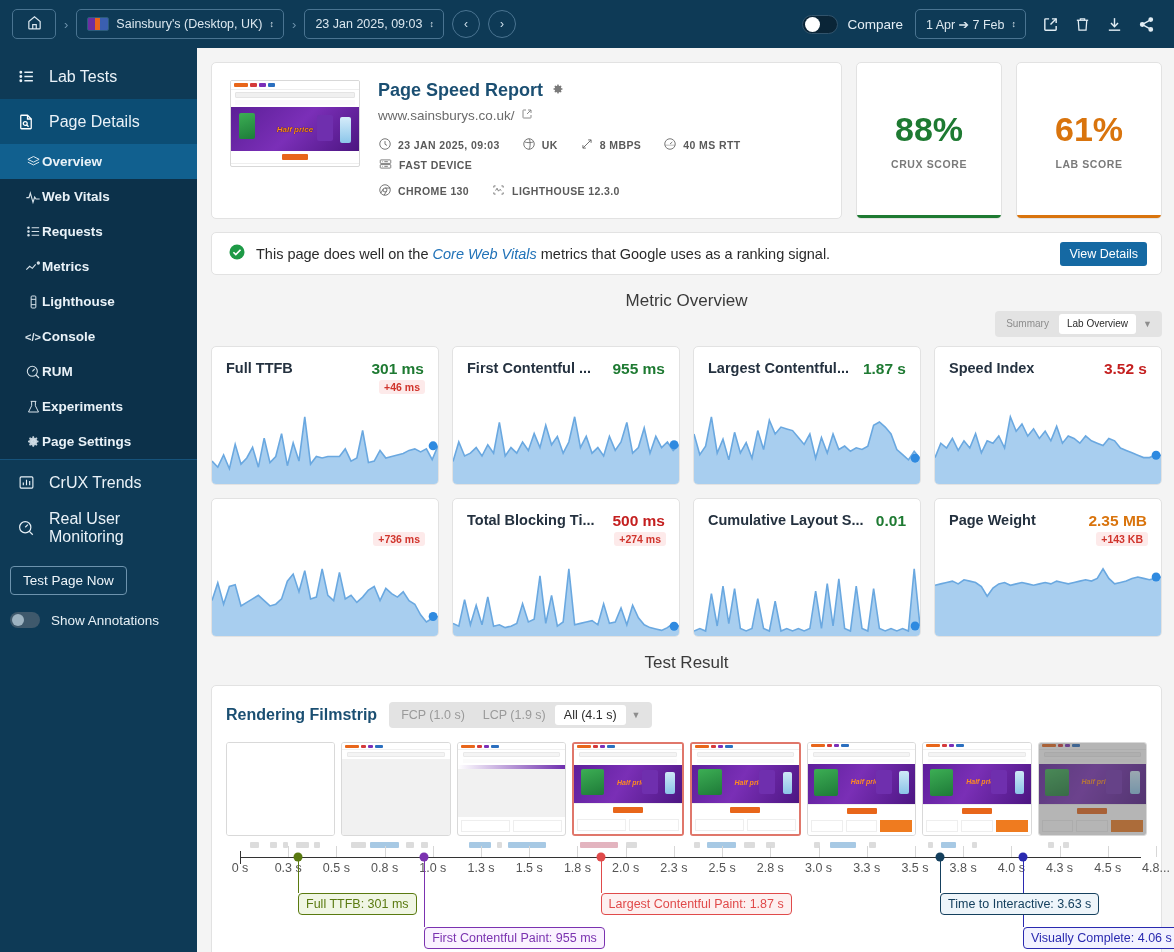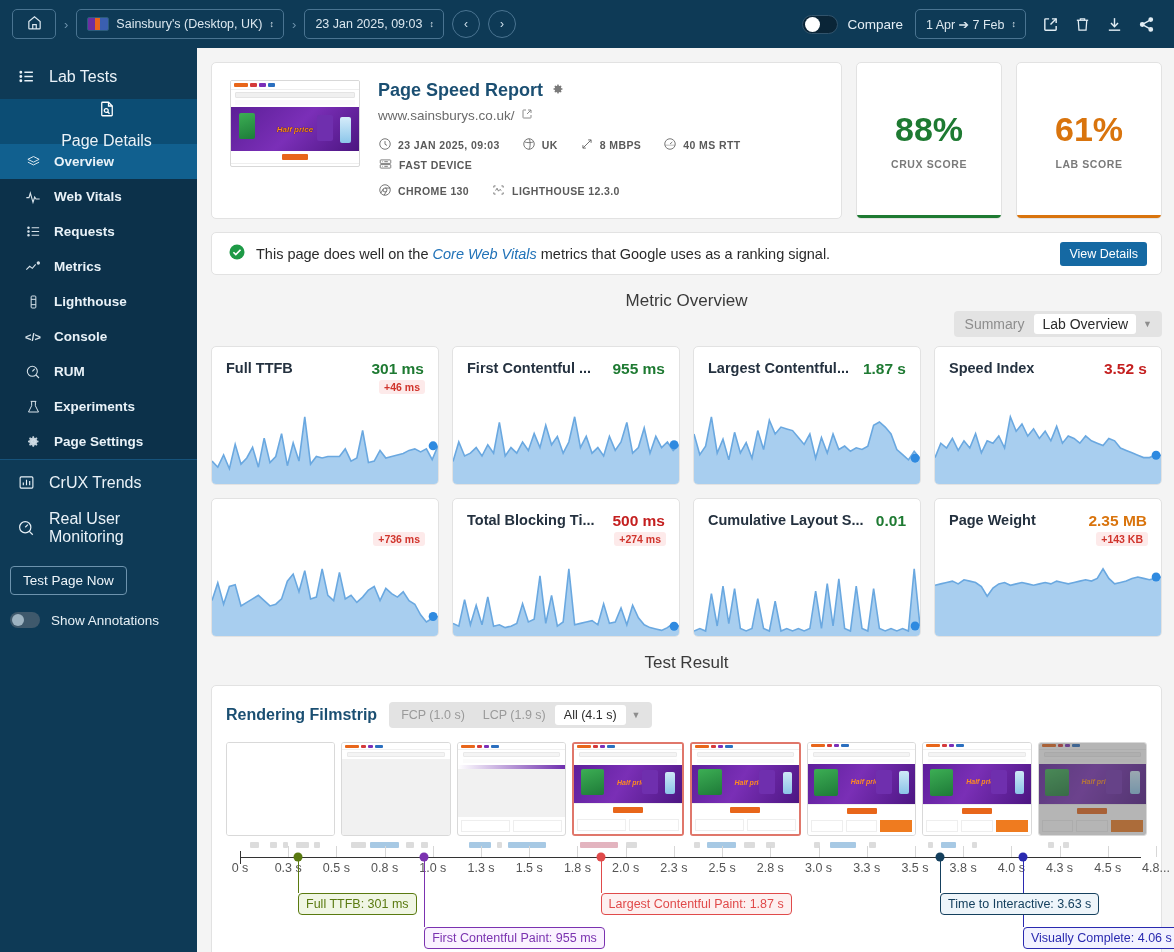--- a/index.html
+++ b/index.html
@@ -60,24 +60,24 @@
   
   .sidebar {
     width: 197px; flex: 0 0 197px; background: #0e3a56; color: #e8f1f7;
     padding-top: 6px; position: relative; overflow: hidden;
   }
   .nav-item {
     display: flex; align-items: center; gap: 13px; height: 45px;
     padding: 0 0 0 16px; font-size: 16px; cursor: pointer; color: #eaf2f8;
   }
   .nav-item .ico { width: 20px; display:flex; align-items:center; justify-content:center; flex:0 0 20px; }
-  .nav-item.active-parent { background: #0c4d74; flex-direction: column; }
+  .nav-item.active-parent { background: #0c4d74; }
   .sub-list { background: #0c314a; }
   .sub-item {
-    display: flex; align-items: center; gap: 12px; height: 35px;
+    display: flex; align-items: center; height: 35px;
     padding-left: 24px; font-size: 13.5px; font-weight: bold; cursor: pointer;
     color: #e9f2f8;
   }
   .sub-item .ico { width: 18px; display:flex; align-items:center; justify-content:center; flex:0 0 18px; opacity:.92; }
   .sub-item.selected { background: #11608f; }
   .sidebar-divider { height: 1px; background: #16527a; margin: 0; }
   .test-btn {
     margin: 16px 0 0 10px; display: inline-flex; align-items: center; justify-content: center;
     height: 29px; padding: 0 12px; border: 1px solid #6d93ad; border-radius: 4px;
     color: #eef5fa; font-size: 13.5px; background: transparent; cursor: pointer;
@@ -146,21 +146,21 @@
     margin-left: auto; background: #1569a3; color: #fff; border: none; border-radius: 3px;
     height: 24px; padding: 0 9px; font-size: 12.5px; cursor: pointer; font-family: inherit;
   }
 
   .sec-head { display: flex; align-items: center; margin: 16px 0 9px; flex-direction: column; }
   .sec-title { font-size: 17px; color: #3a3a3a; }
   .seg {
     margin-left: auto; background: #e3e3e3; border-radius: 4px; padding: 3px;
     display: flex; align-items: center; gap: 2px; height: 26px;
   }
-  .seg-opt { font-size: 14px; color: #8d8d8d; padding: 0 8px; line-height: 20px; cursor: pointer; border-radius: 3px; }
+  .seg-opt { font-size: 10px; color: #8d8d8d; padding: 0 8px; line-height: 20px; cursor: pointer; border-radius: 3px; }
   .seg-opt.on { background: #fff; color: #2b2b2b; }
   .seg-caret { color: #8d8d8d; font-size: 9px; padding: 0 7px 0 5px; cursor:pointer; }
 
   .metrics-grid { display: grid; grid-template-columns: repeat(4, 1fr); gap: 13px; }
   .m-card {
     background: #fff; border: 1px solid #e2e2e2; border-radius: 5px; height: 139px;
     position: relative; overflow: hidden; cursor: pointer;
   }
   .m-top { display: flex; align-items: flex-start; padding: 13px 14px 0; gap: 4px; }
   .m-name { font-size: 14.5px; font-weight: bold; color: #24313f;

